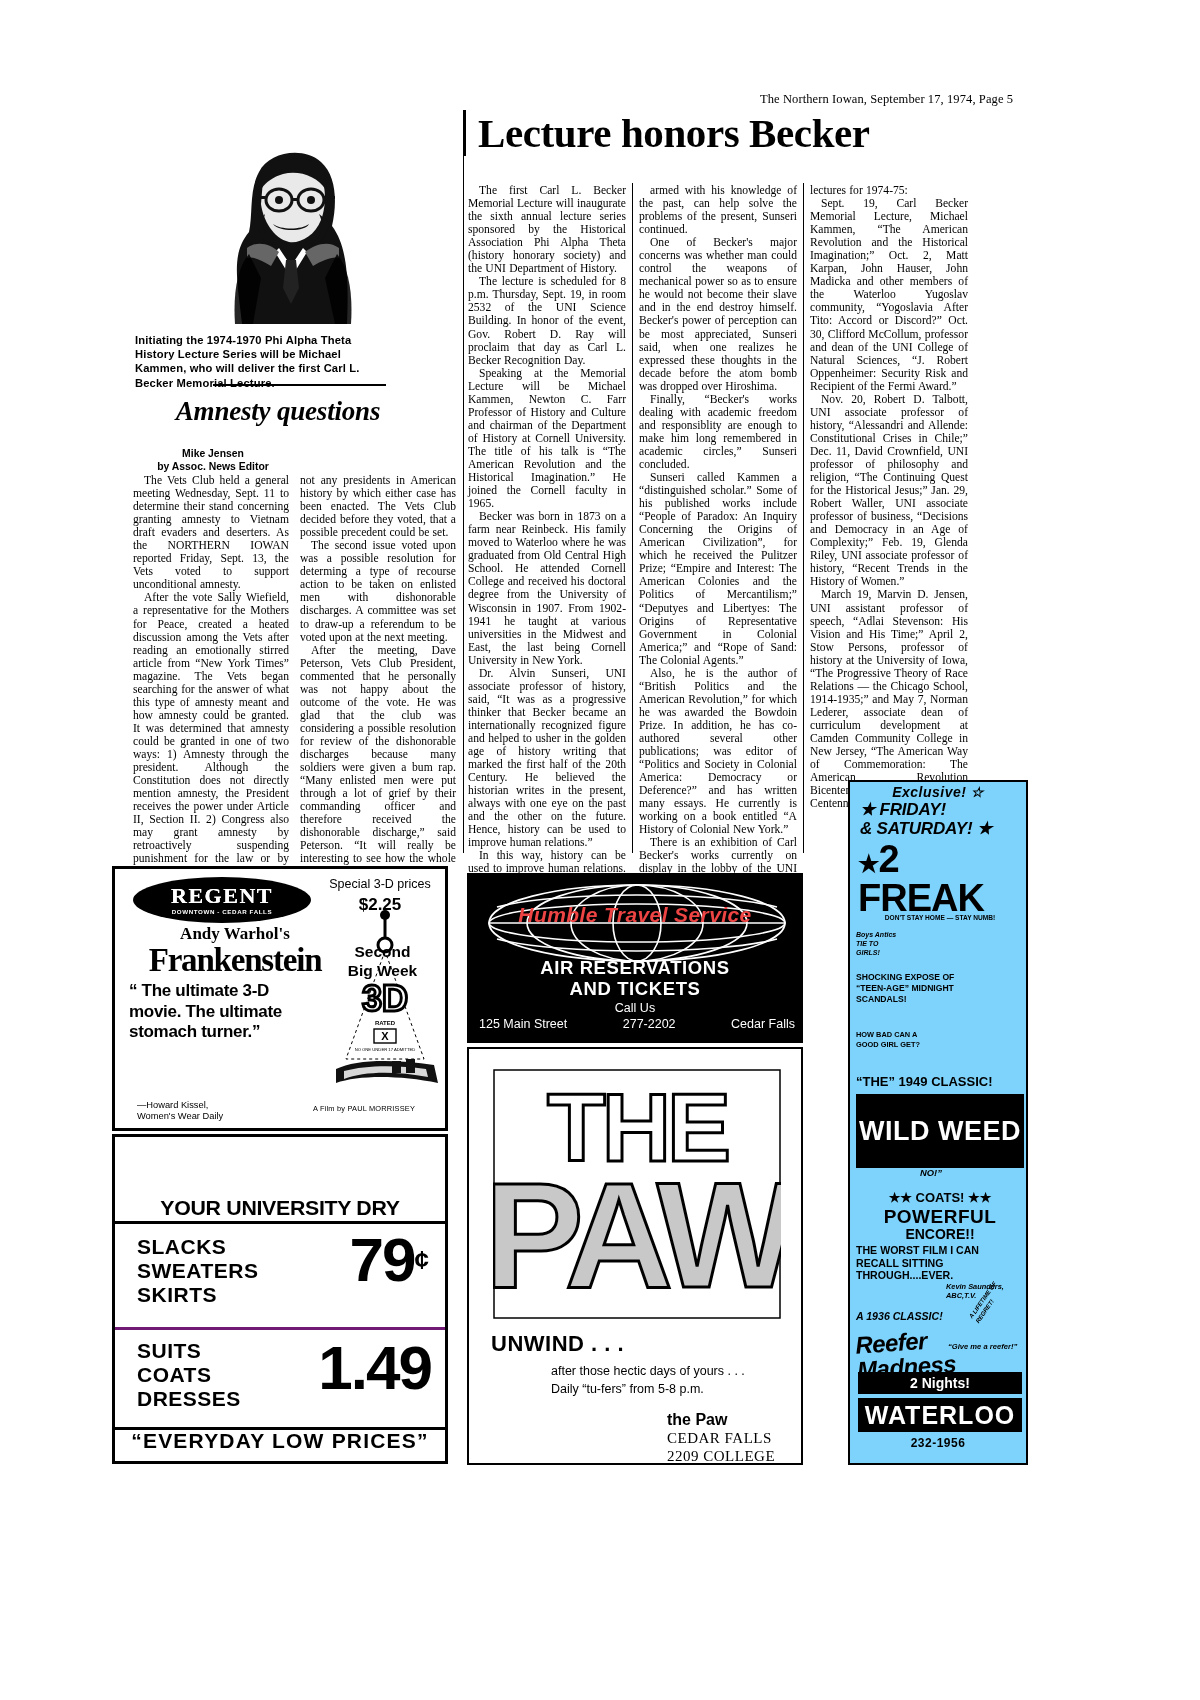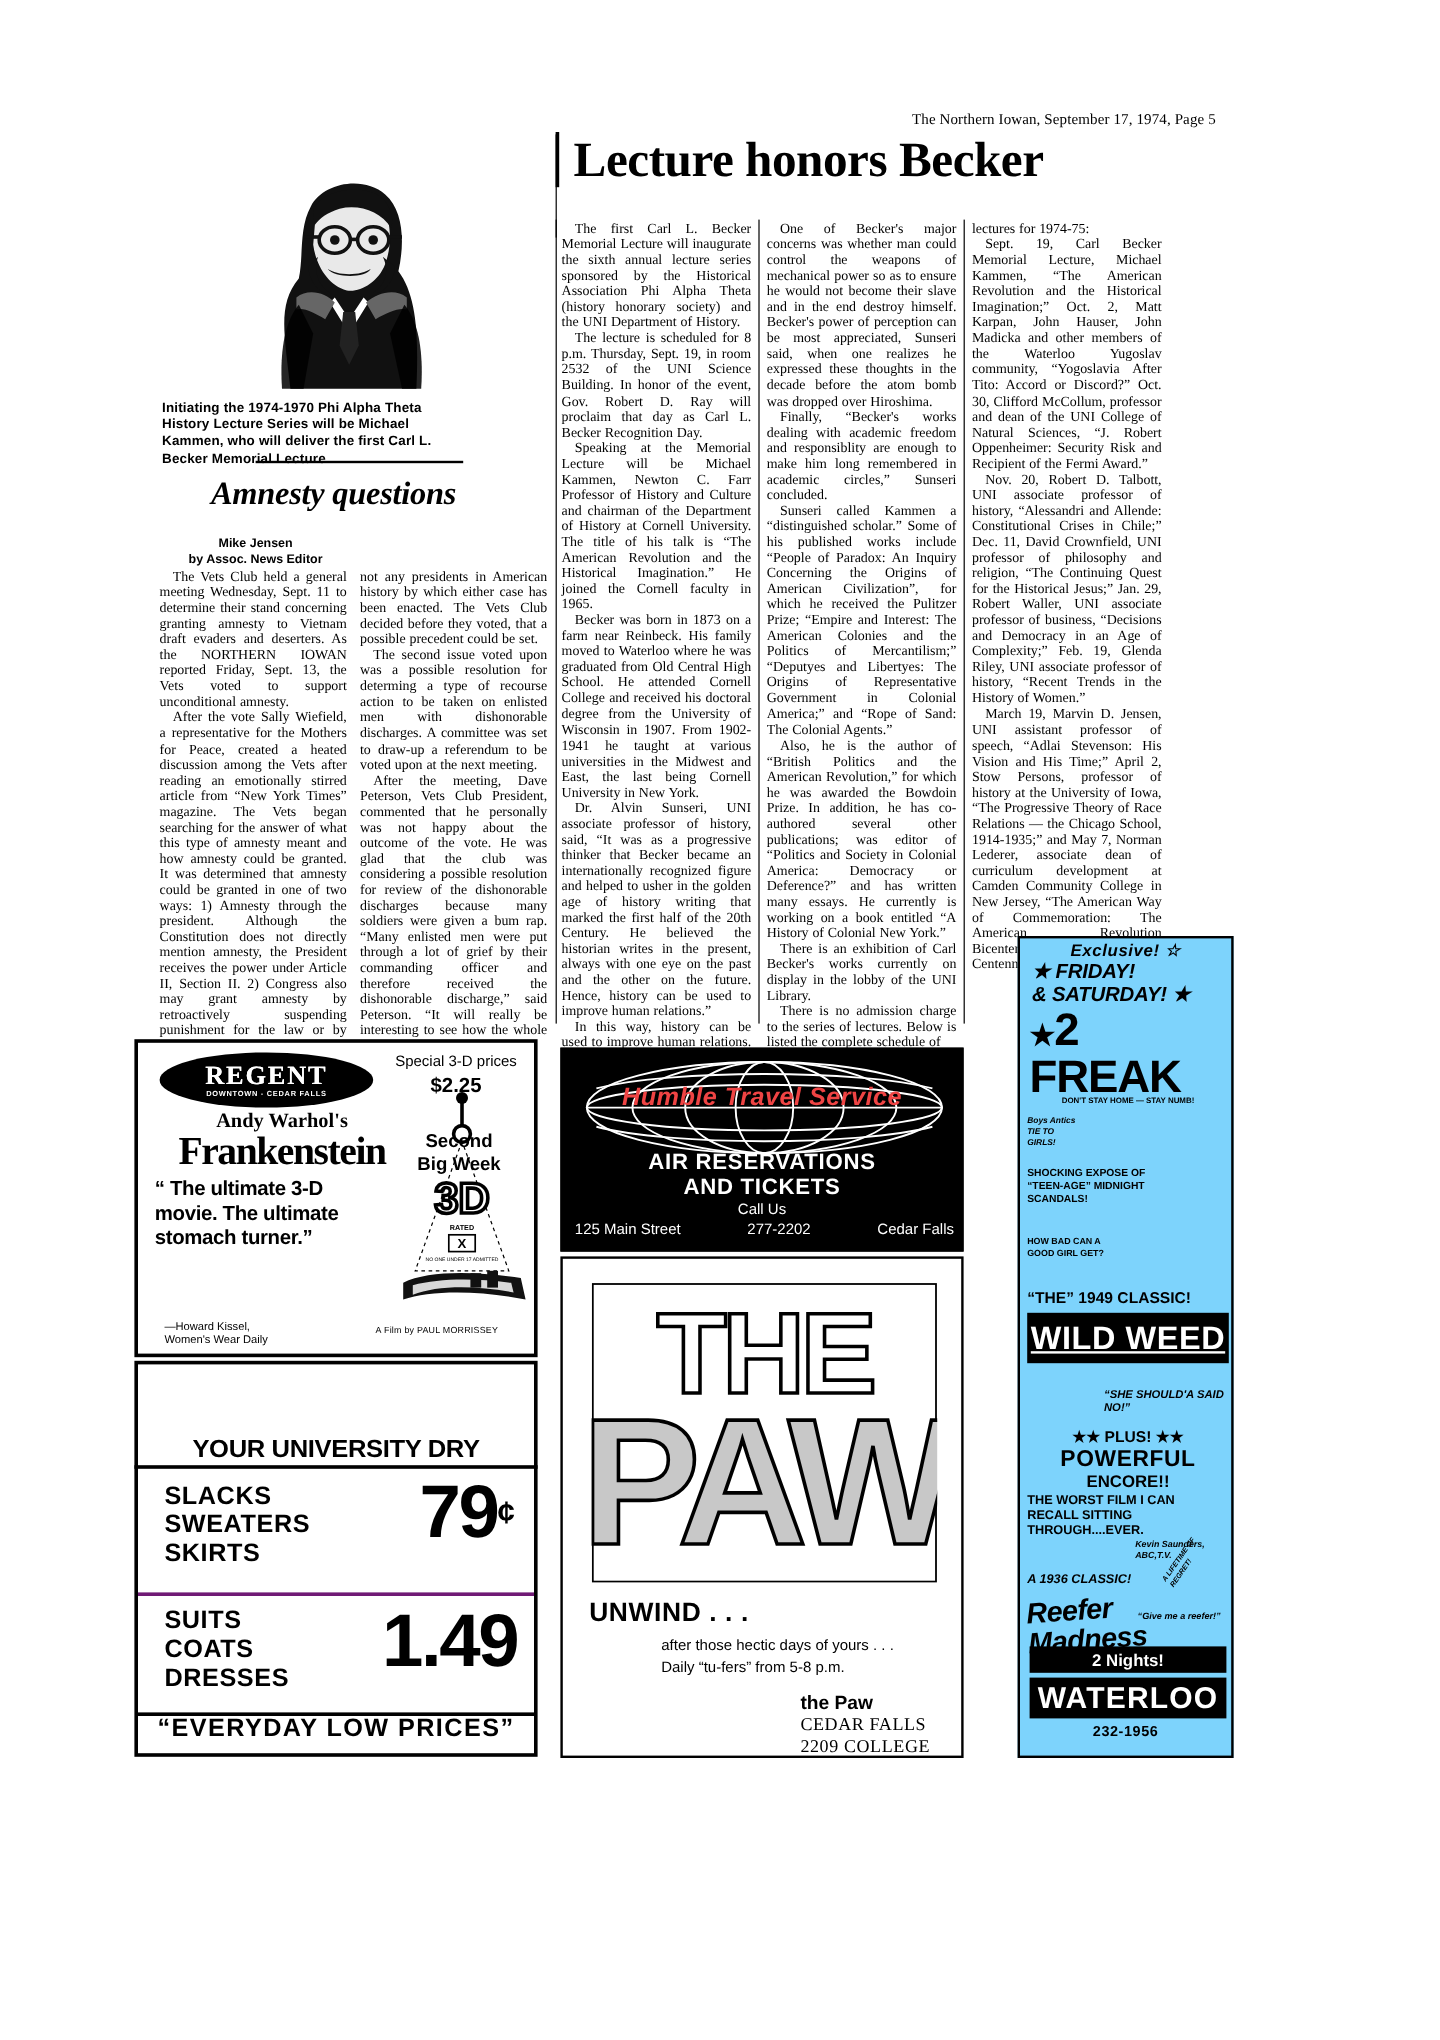--- a/index.html
+++ b/index.html
@@ -370,20 +370,21 @@
   <div class="col" style="left:468px;top:184px;width:158px;">
     <p>The first Carl L. Becker Memorial Lecture will inaugurate the sixth annual lecture series sponsored by the Historical Association Phi Alpha Theta (history honorary society) and the UNI Department of History.</p>
     <p>The lecture is scheduled for 8 p.m. Thursday, Sept. 19, in room 2532 of the UNI Science Building. In honor of the event, Gov. Robert D. Ray will proclaim that day as Carl L. Becker Recognition Day.</p>
     <p>Speaking at the Memorial Lecture will be Michael Kammen, Newton C. Farr Professor of History and Culture and chairman of the Department of History at Cornell University. The title of his talk is “The American Revolution and the Historical Imagination.” He joined the Cornell faculty in 1965.</p>
     <p>Becker was born in 1873 on a farm near Reinbeck. His family moved to Waterloo where he was graduated from Old Central High School. He attended Cornell College and received his doctoral degree from the University of Wisconsin in 1907. From 1902-1941 he taught at various universities in the Midwest and East, the last being Cornell University in New York.</p>
     <p>Dr. Alvin Sunseri, UNI associate professor of history, said, “It was as a progressive thinker that Becker became an internationally recognized figure and helped to usher in the golden age of history writing that marked the first half of the 20th Century. He believed the historian writes in the present, always with one eye on the past and the other on the future. Hence, history can be used to improve human relations.”</p>
     <p>In this way, history can be used to improve human relations. This type of historical thinking provided history with a purpose and was responsible for the still popular idea that the historian,</p>
   </div>
 
   <div class="col" style="left:639px;top:184px;width:158px;">
+    <p>armed with his knowledge of the past, can help solve the problems of the present, Sunseri continued.</p>
     <p>One of Becker's major concerns was whether man could control the weapons of mechanical power so as to ensure he would not become their slave and in the end destroy himself. Becker's power of perception can be most appreciated, Sunseri said, when one realizes he expressed these thoughts in the decade before the atom bomb was dropped over Hiroshima.</p>
     <p>Finally, “Becker's works dealing with academic freedom and responsiblity are enough to make him long remembered in academic circles,” Sunseri concluded.</p>
     <p>Sunseri called Kammen a “distinguished scholar.” Some of his published works include “People of Paradox: An Inquiry Concerning the Origins of American Civilization”, for which he received the Pulitzer Prize; “Empire and Interest: The American Colonies and the Politics of Mercantilism;” “Deputyes and Libertyes: The Origins of Representative Government in Colonial America;” and “Rope of Sand: The Colonial Agents.”</p>
     <p>Also, he is the author of “British Politics and the American Revolution,” for which he was awarded the Bowdoin Prize. In addition, he has co-authored several other publications; was editor of “Politics and Society in Colonial America: Democracy or Deference?” and has written many essays. He currently is working on a book entitled “A History of Colonial New York.”</p>
     <p>There is an exhibition of Carl Becker's works currently on display in the lobby of the UNI Library.</p>
     <p>There is no admission charge to the series of lectures. Below is listed the complete schedule of</p>
   </div>
 
   <div class="col" style="left:810px;top:184px;width:158px;">
     <p class="noind">lectures for 1974-75:</p>
@@ -514,28 +515,28 @@
     <div class="wl-txt" style="left:6px;top:132px;width:168px;font-size:6.6px;font-weight:bold;text-align:center;">DON'T STAY HOME — STAY NUMB!</div>
 
     <div class="wl-txt" style="left:6px;top:148px;width:74px;font-size:7px;font-weight:bold;font-style:italic;white-space:pre-line;line-height:9px;">Boys Antics
 TIE TO
 GIRLS!</div>
     <div class="wl-txt" style="left:6px;top:190px;width:112px;font-size:8.6px;font-weight:bold;line-height:11px;">SHOCKING EXPOSE OF “TEEN-AGE” MIDNIGHT SCANDALS!</div>
 
     <div class="wl-txt" style="left:6px;top:248px;width:80px;font-size:7.4px;font-weight:bold;line-height:9.5px;white-space:pre-line;">HOW BAD CAN A GOOD GIRL GET?</div>
     <div class="wl-txt" style="left:6px;top:292px;width:168px;font-size:13px;font-weight:bold;">“THE” 1949 CLASSIC!</div>
 
-    <div class="wl-blk" style="left:6px;top:312px;width:168px;height:42px;font-size:27px;line-height:28px;flex-direction:column;letter-spacing:.5px;text-decoration:underline;">
+    <div class="wl-blk" style="left:6px;top:312px;width:168px;height:74px;font-size:27px;line-height:28px;flex-direction:column;letter-spacing:.5px;">
       <span style="white-space:pre-line;">WILD WEED</span>
     </div>
     <div class="wl-txt" style="left:70px;top:374px;width:104px;font-size:9.4px;font-weight:bold;font-style:italic;line-height:11px;">“SHE SHOULD'A SAID NO!”</div>
 
     <div class="wl-txt" style="left:6px;top:408px;width:168px;text-align:center;font-size:13px;font-weight:bold;">
       <span class="star">★★</span>
-      <span>PLUS!</span>
+      <span>COATS!</span>
       <span class="star">★★</span>
     </div>
     <div class="wl-txt" style="left:6px;top:424px;width:168px;text-align:center;font-size:19px;font-weight:bold;letter-spacing:.5px;">POWERFUL</div>
     <div class="wl-txt" style="left:6px;top:444px;width:168px;text-align:center;font-size:14px;font-weight:bold;">ENCORE!!</div>
 
     <div class="wl-txt" style="left:6px;top:462px;width:160px;font-size:10.6px;font-weight:bold;line-height:12.6px;">THE WORST FILM I CAN RECALL SITTING THROUGH....EVER.</div>
     <div class="wl-txt" style="left:96px;top:500px;width:70px;font-size:7.4px;font-weight:bold;font-style:italic;line-height:9px;white-space:pre-line;">Kevin Saunders,
 ABC,T.V.</div>
 
     <div class="wl-txt" style="left:6px;top:528px;width:120px;font-size:10.6px;font-weight:bold;font-style:italic;">A 1936 CLASSIC!</div>

